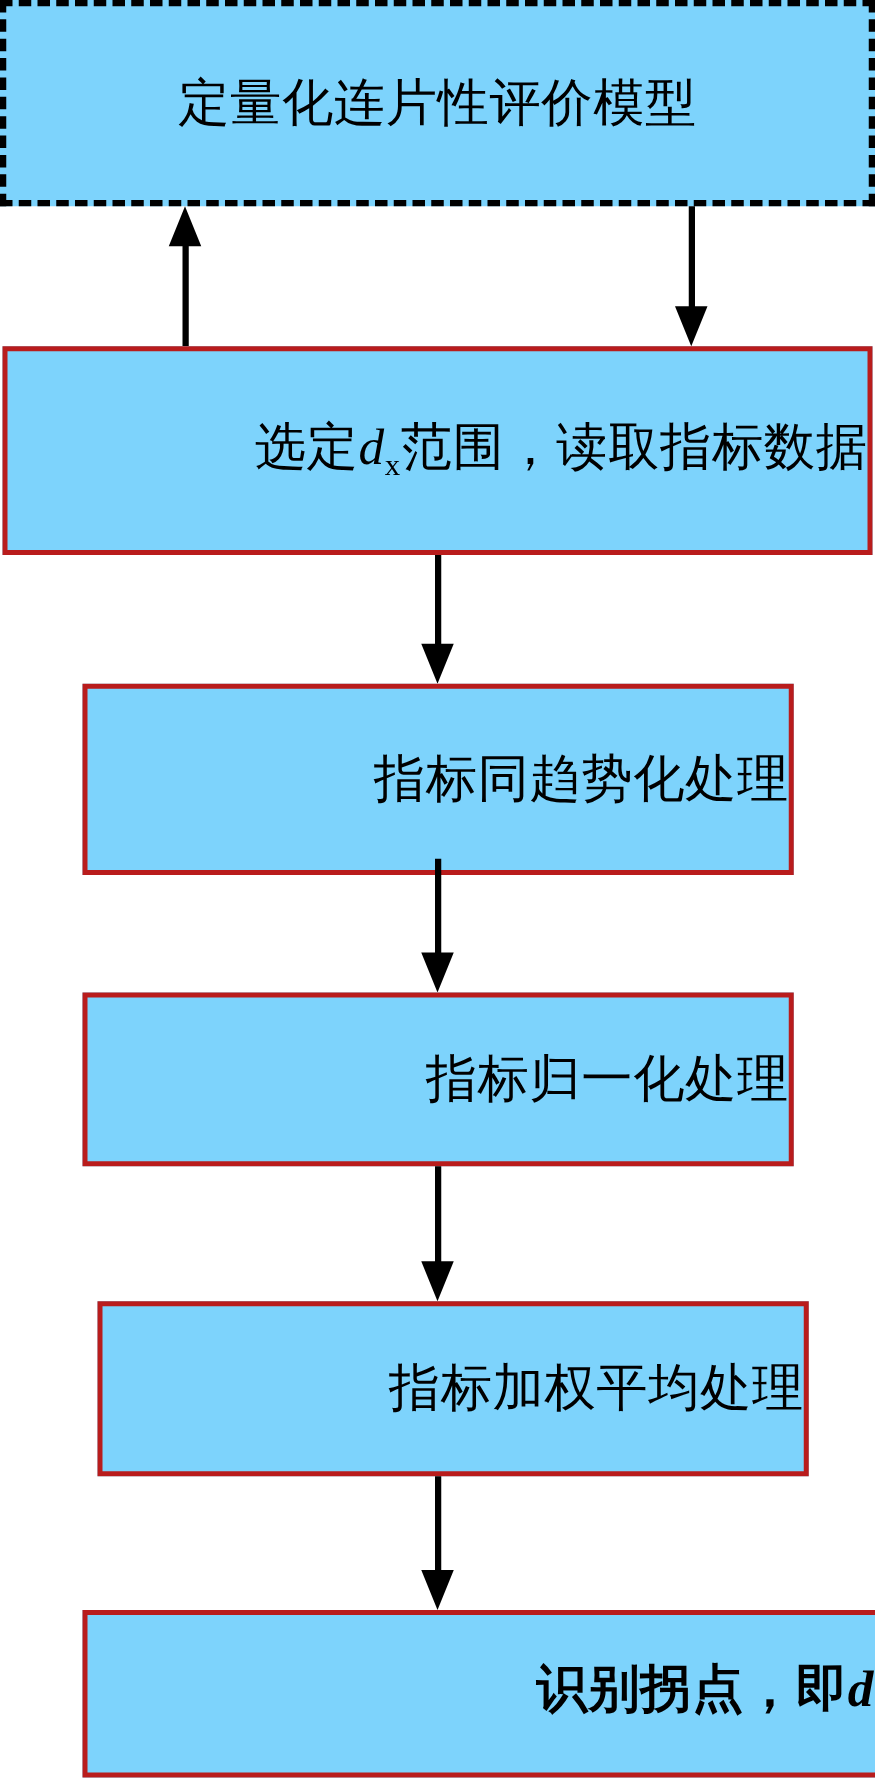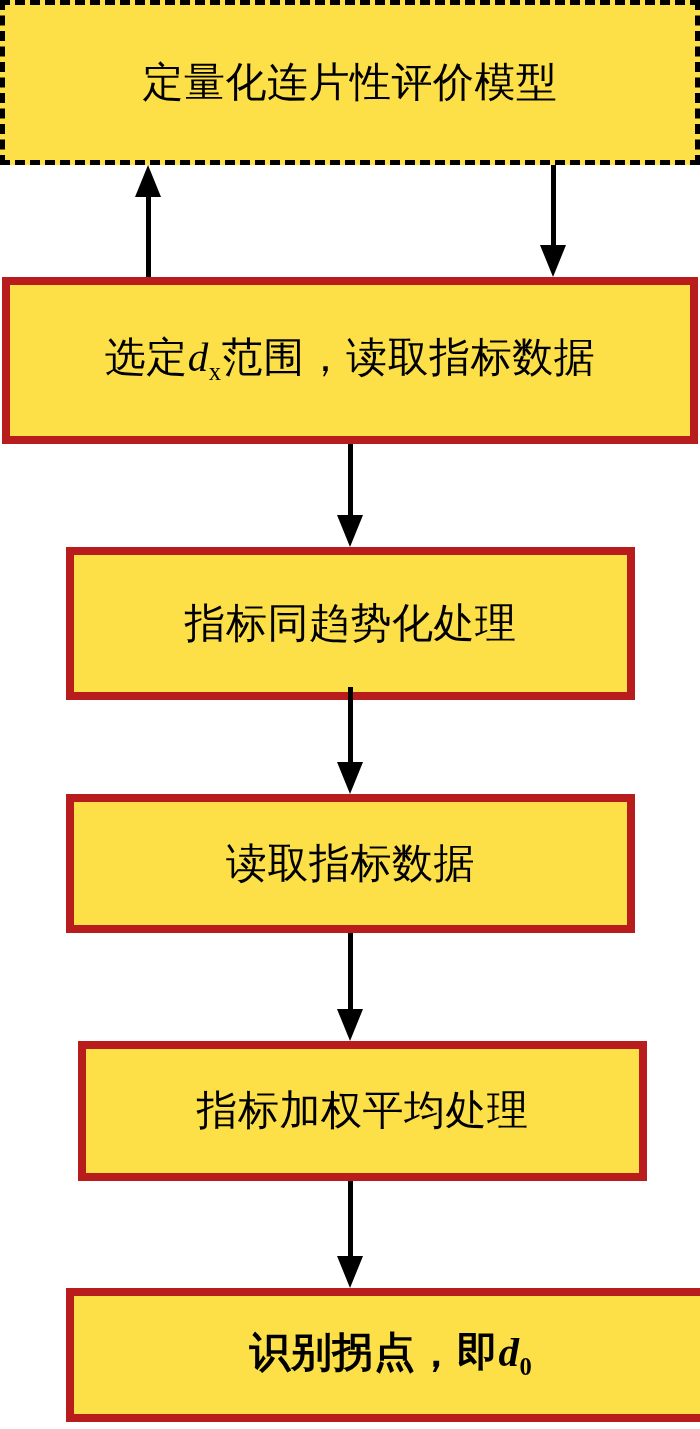--- a/index.html
+++ b/index.html
@@ -16,28 +16,29 @@
     height: 1429px;
     background: #ffffff;
     overflow: hidden;
   }
   .node {
     position: absolute;
     box-sizing: border-box;
     display: flex;
     align-items: center;
     justify-content: center;
-    background: #fde047;
+    background: #7dd3fc;
     color: #000000;
     text-align: center;
     line-height: 1.1;
     white-space: nowrap;
   }
   .node.solid {
-    border: 8px solid #b91c1c;
+    border: 4px solid #b91c1c;
+    justify-content: flex-end;
   }
   .node.dashed {
     border: 5px dashed #000000;
   }
   .node .label {
     font-size: 41px;
     letter-spacing: 0.5px;
   }
   .node .label .var {
     font-style: italic;
@@ -135,21 +136,21 @@
   <div class="node solid" id="box-trend">
     <span class="label">指标同趋势化处理</span>
   </div>
 
   <div class="conn" id="arrow-trend-norm">
     <div class="stem"></div>
     <div class="head down"></div>
   </div>
 
   <div class="node solid" id="box-norm">
-    <span class="label">读取指标数据</span>
+    <span class="label">指标归一化处理</span>
   </div>
 
   <div class="conn" id="arrow-norm-weight">
     <div class="stem"></div>
     <div class="head down"></div>
   </div>
 
   <div class="node solid" id="box-weight">
     <span class="label">指标加权平均处理</span>
   </div>

